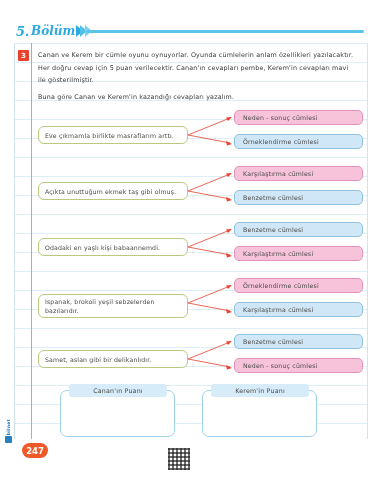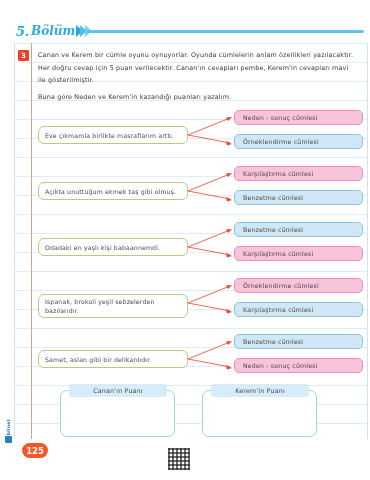--- a/index.html
+++ b/index.html
@@ -184,21 +184,21 @@
       <span class="chev c1"></span>
         <span class="chev c2"></span>
         <span class="chev c3"></span>
     </span>
   </div>
   <div id="hdr-rule"></div>
 
   <div id="q-badge">3</div>
   <div id="instructions">
     <p>Canan ve Kerem bir cümle oyunu oynuyorlar. Oyunda cümlelerin anlam özellikleri yazılacaktır. Her doğru cevap için 5 puan verilecektir. Canan'ın cevapları pembe, Kerem'in cevapları mavi ile gösterilmiştir.</p>
-    <p class="second">Buna göre Neden ve Kerem'in kazandığı puanları yazalım.</p>
+    <p class="second">Buna göre Canan ve Kerem'in kazandığı cevapları yazalım.</p>
   </div>
 
   <div class="row" style="top:110px;">
     <div class="sentence">Eve çıkmamla birlikte masraflarım arttı.</div>
     <svg class="arrows" viewBox="0 0 50 55">
       <line x1="2" y1="25" x2="44" y2="8" stroke="#e8412c" stroke-width="0.8"></line>
       <polygon points="46,7 40,7.5 42,11" fill="#e8412c"></polygon>
       <line x1="2" y1="25" x2="44" y2="33" stroke="#e8412c" stroke-width="0.8"></line>
       <polygon points="46,34 40,31 41,35.5" fill="#e8412c"></polygon>
     </svg>
@@ -268,16 +268,16 @@
     <div class="cap">Canan'ın Puanı</div>
   </div>
   <div class="ansbox" style="left:202px;top:390px;">
     <div class="cap">Kerem'in Puanı</div>
   </div>
 
   <div id="brandlogo">
     <span class="brand-txt">bilnet</span>
     <span class="brand-sq"></span>
   </div>
-  <div id="pagenum">125</div>
+  <div id="pagenum">247</div>
   <div id="qr"></div>
 
 </div>
 
 </body></html>

